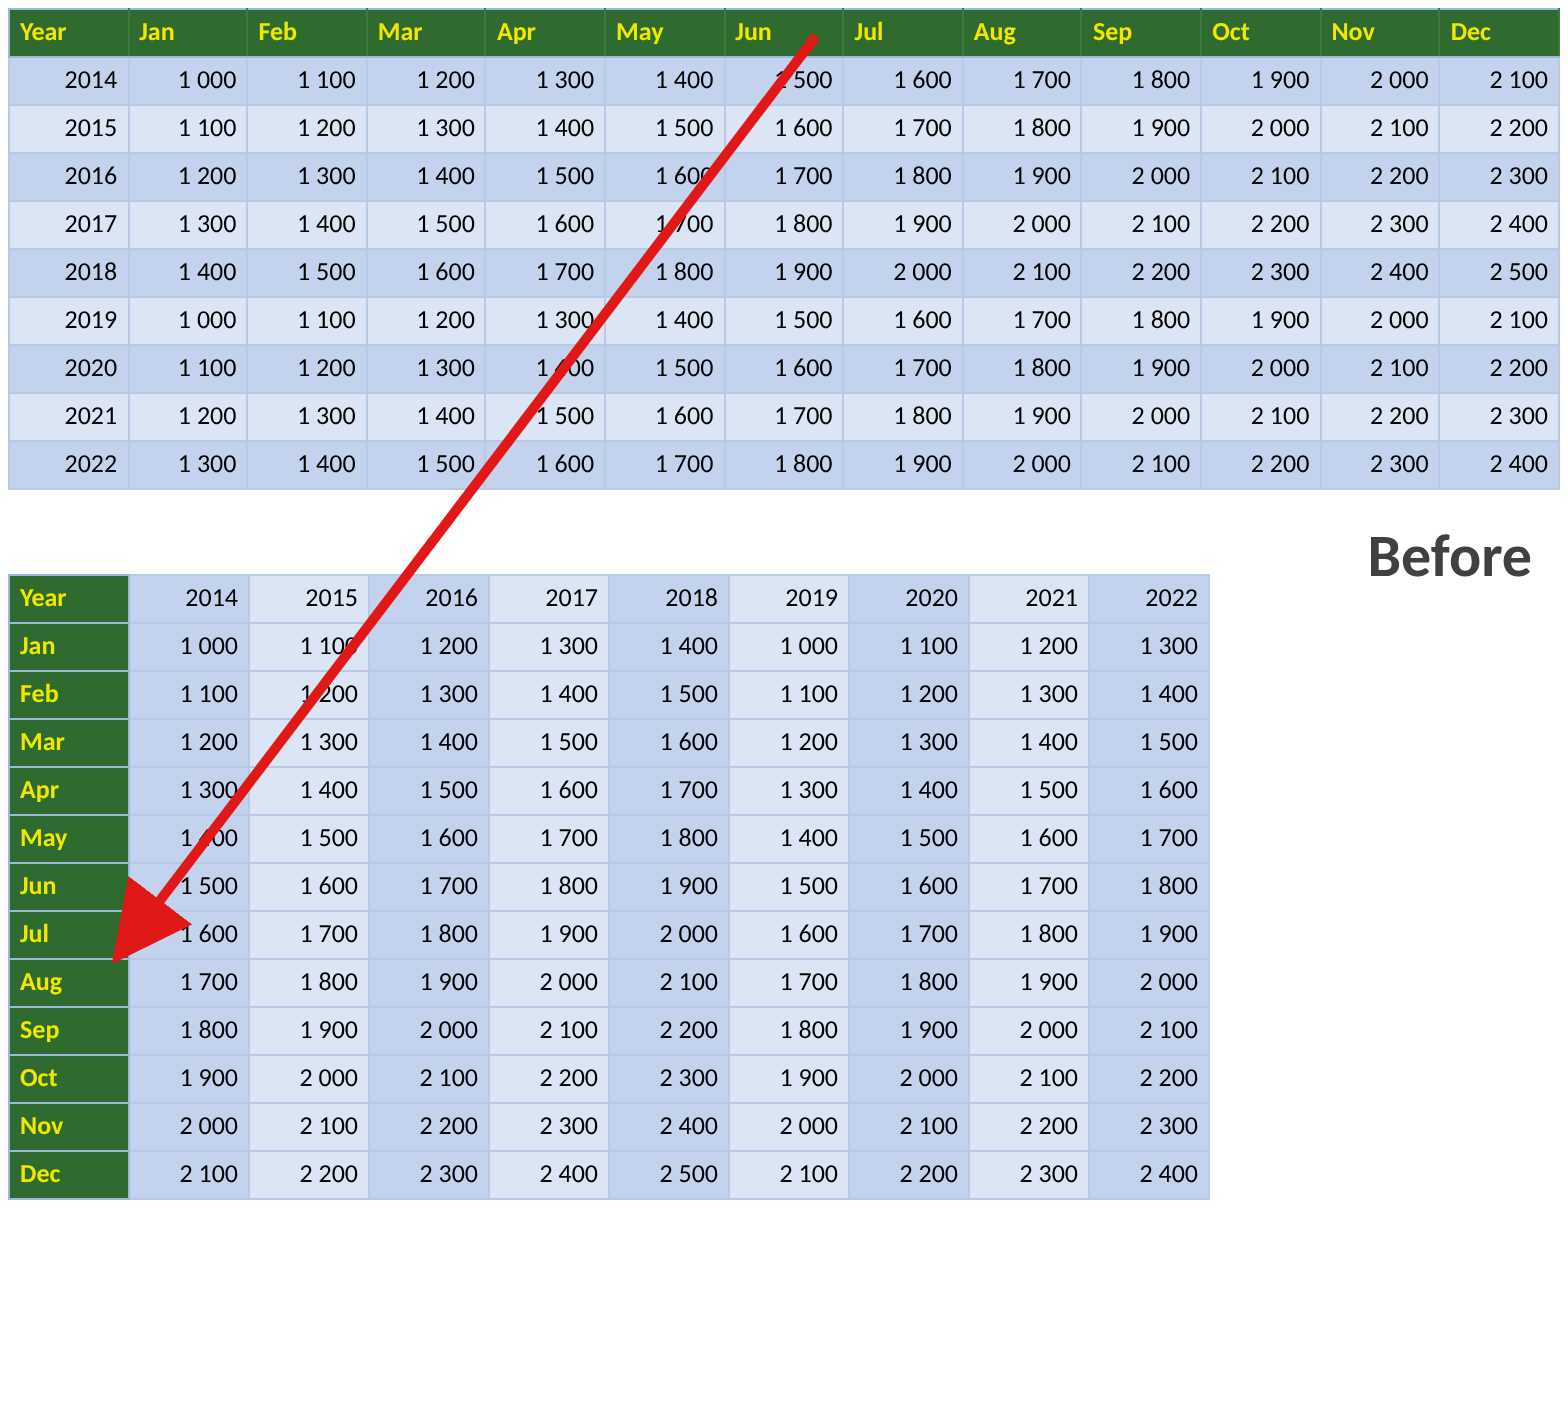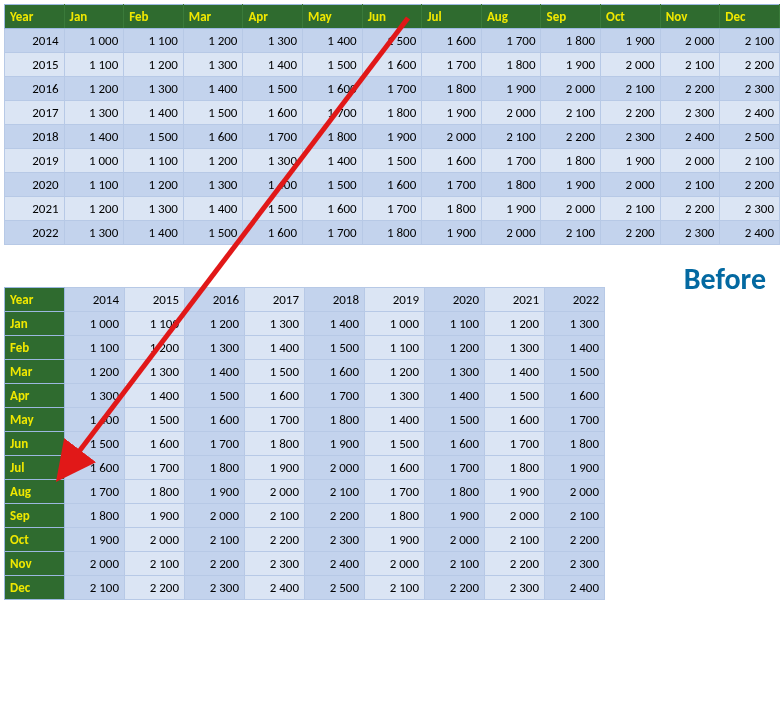--- a/index.html
+++ b/index.html
@@ -71,21 +71,21 @@
     color: #f0e800;
     text-align: left;
     font-weight: bold;
     border: 1px solid #9cb8e0;
   }
 
   .label-before, .label-after {
     position: absolute;
     font-size: 30px;
     font-weight: bold;
-    color: #0369a1;
+    color: #404040;
     font-family: Calibri, Arial, sans-serif;
   }
   .label-before { right: 18px; top: 260px; }
   .label-after { left: 525px; top: 665px; }
 
   .arrow-overlay {
     position: absolute;
     top: 0; left: 0;
     pointer-events: none;
   }

